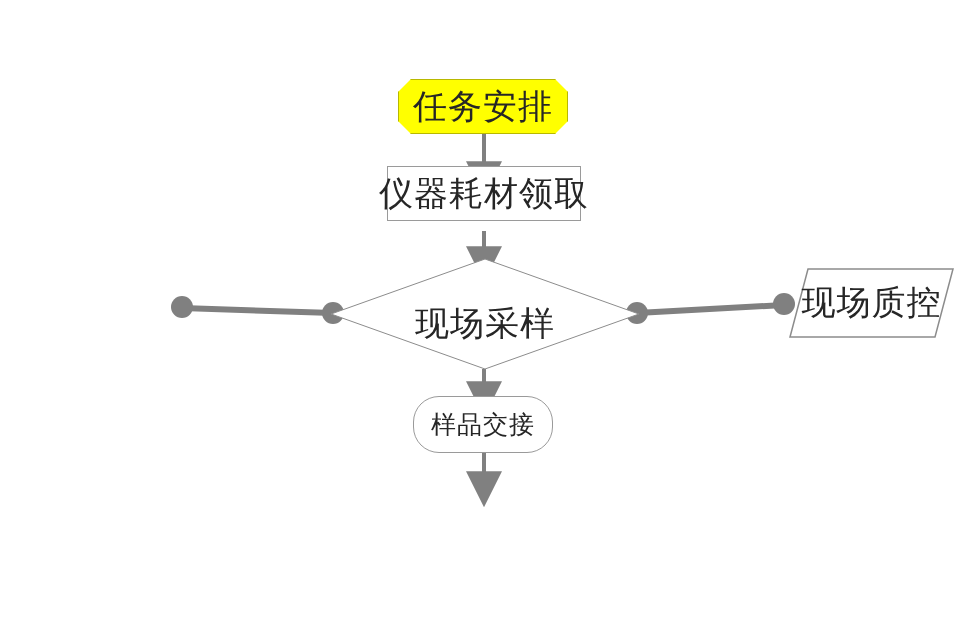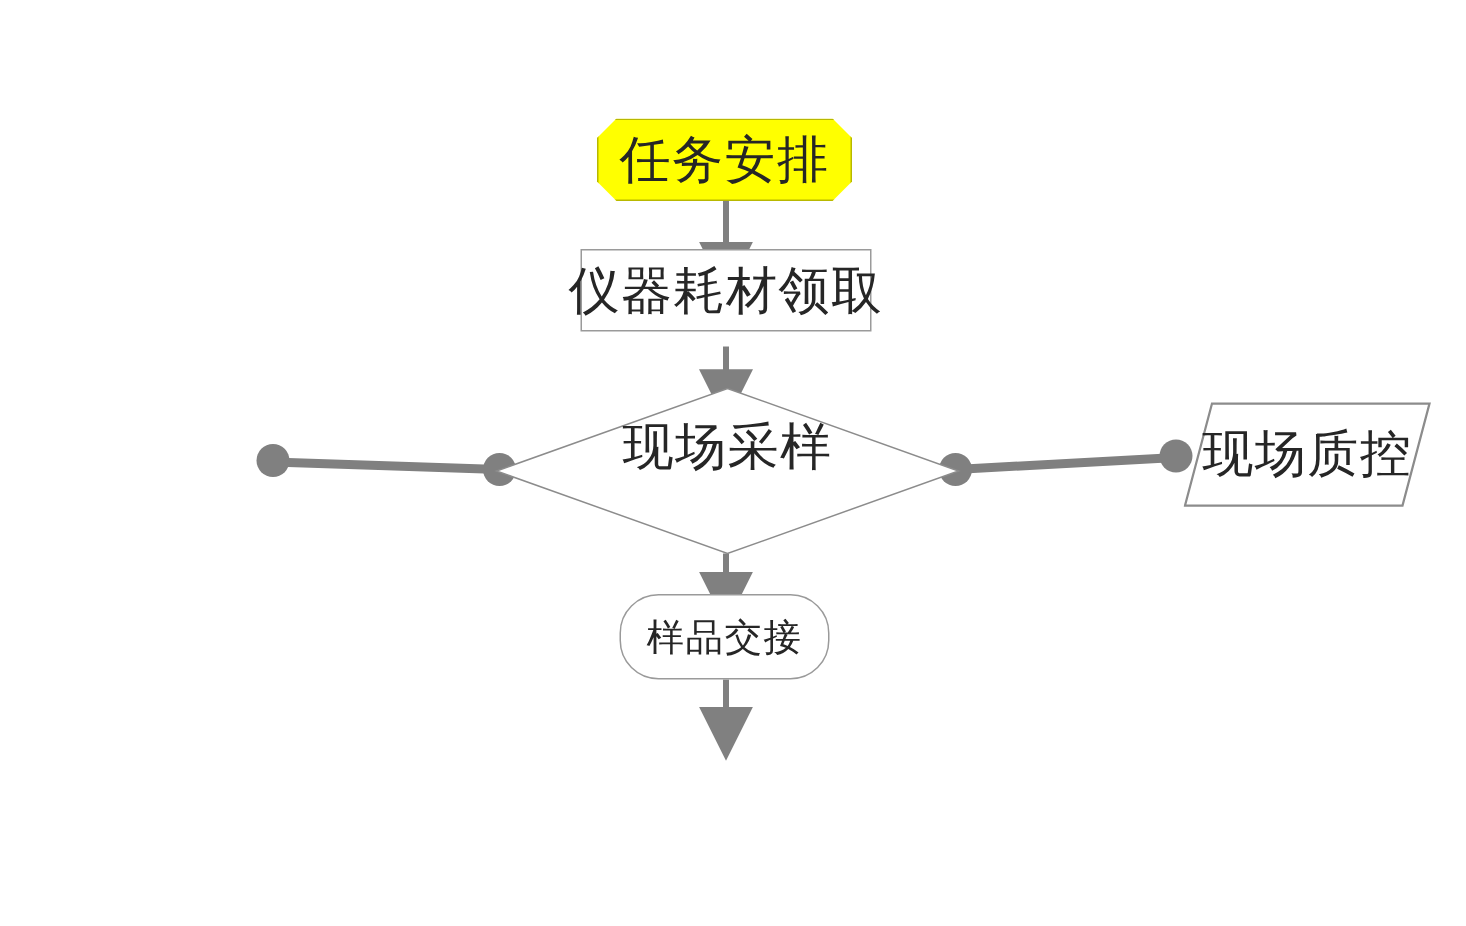--- a/index.html
+++ b/index.html
@@ -131,21 +131,21 @@
   </svg>
 
   <div class="node node-start label-21" style="left:398px; top:79px; width:170px; height:55px;">
     <span class="node-start-inner">任务安排</span>
   </div>
 
   <div class="node node-rect label-21" style="left:387px; top:166px; width:194px; height:55px;text-align:right;">
     <span>仪器耗材领取</span>
   </div>
 
-  <div class="node node-diamond label-21" style="left:331px; top:243px; width:308px; height:110px;">
+  <div class="node node-diamond label-21" style="left:331px; top:269px; width:308px; height:110px;">
     <span>现场采样</span>
   </div>
 
 
   <div class="node node-para label-21" style="left:789px; top:268px; width:165px; height:70px;">
     <svg class="para-shape" viewBox="0 0 165 70" xmlns="http://www.w3.org/2000/svg" preserveAspectRatio="none">
       <polygon points="19,1 164,1 146,69 1,69" fill="#ffffff" stroke="#8c8c8c" stroke-width="1.5"></polygon>
     </svg>
     <span class="para-label">现场质控</span>
   </div>

